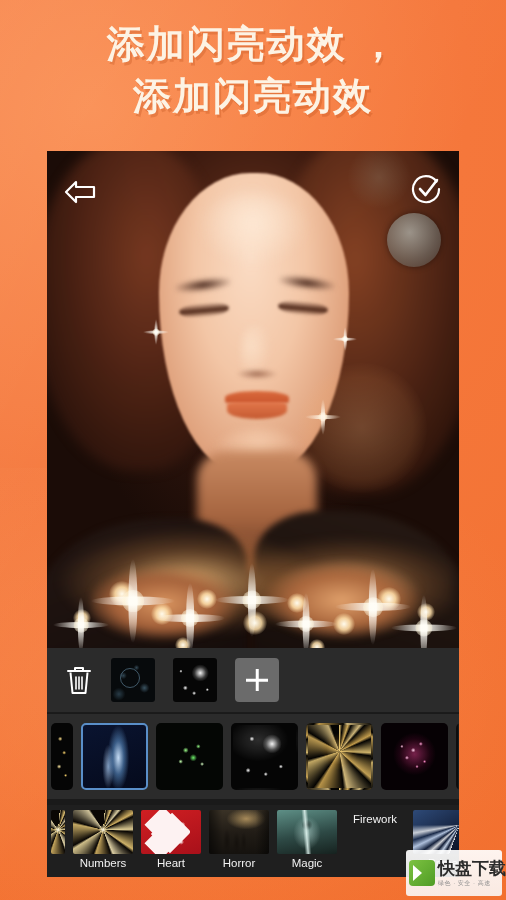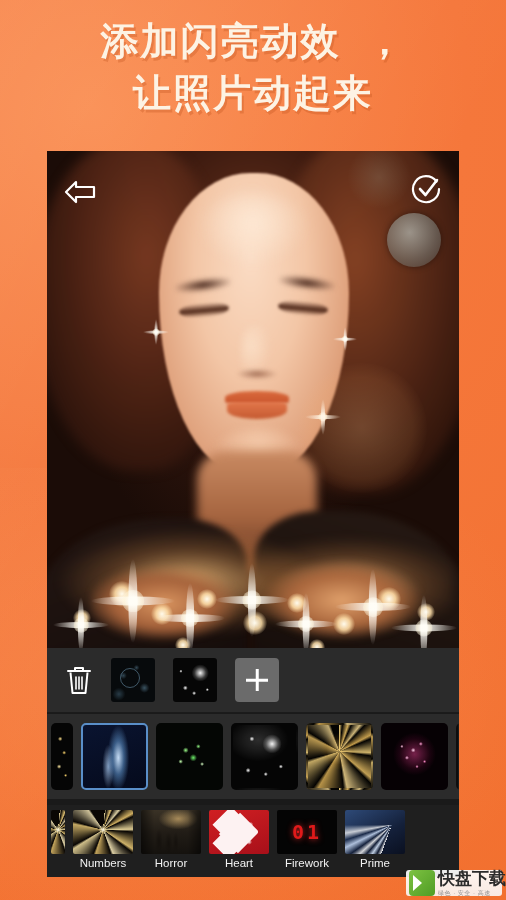--- a/index.html
+++ b/index.html
@@ -51,21 +51,20 @@
     font-size: 38px;
     line-height: 52px;
     font-weight: bold;
     letter-spacing: 2px;
     text-shadow: 2px 3px 0 rgba(190, 80, 25, 0.30);
     user-select: none;
   }
   .headline .line {
     display: block;
     white-space: nowrap;
-    font-family: Liberation Mono, monospace;
   }
 
   
   .screen {
     position: absolute;
     left: 47px;
     top: 151px;
     width: 412px;
     height: 726px;
     background: #1a1a1a;
@@ -586,21 +585,21 @@
     left: 0; top: 726px;
     width: 412px; height: 0;
   }
 
   
   .watermark {
     position: absolute;
     right: 4px;
     bottom: 4px;
     width: 96px;
-    height: 26px;
+    height: 46px;
     display: flex;
     align-items: center;
     user-select: none;
   }
   .wm-plate {
     position: absolute;
     inset: 0;
     background: linear-gradient(180deg, rgba(255,255,255,.92) 0%, rgba(250,250,250,.88) 100%);
     border-radius: 3px;
   }
@@ -645,21 +644,21 @@
 <body>
 
 <div id="app">
 
   <div class="bg-base"></div>
   <div class="bg-sheen"></div>
   <div class="bg-sheen2"></div>
 
   <div class="headline">
     <span class="line">添加闪亮动效 ，</span>
-    <span class="line">让照片动起来</span>
+    <span class="line">添加闪亮动效</span>
   </div>
 
   <div class="screen">
 
     <div class="photo">
       <div class="p-bg"></div>
       <div class="p-hairTop"></div>
       <div class="p-hairL"></div>
       <div class="p-hairR"></div>
       <div class="p-face"></div>
@@ -767,34 +766,35 @@
       <div class="cat partial">
         <div class="cat-thumb ct-firework"></div>
       </div>
 
       <div class="cat">
         <div class="cat-thumb ct-firework"></div>
         <div class="cat-label">Numbers</div>
       </div>
 
       <div class="cat">
+        <div class="cat-thumb ct-heart"></div>
+        <div class="cat-label">Heart</div>
+      </div>
+
+      <div class="cat">
         <div class="cat-thumb ct-horror"></div>
         <div class="cat-label">Horror</div>
       </div>
 
       <div class="cat">
-        <div class="cat-thumb ct-heart"></div>
-        <div class="cat-label">Heart</div>
-      </div>
-
+        <div class="cat-thumb ct-magic"></div>
+        <div class="cat-label">Magic</div>
+      </div>
 
       <div class="cat">
-        <div class="cat-thumb ct-numbers">
-          <span class="digits">01</span>
-        </div>
         <div class="cat-label">Firework</div>
       </div>
 
       <div class="cat">
         <div class="cat-thumb ct-prime"></div>
         <div class="cat-label">Prime</div>
       </div>
     </div>
 
     <div class="screen-bottom"></div>

